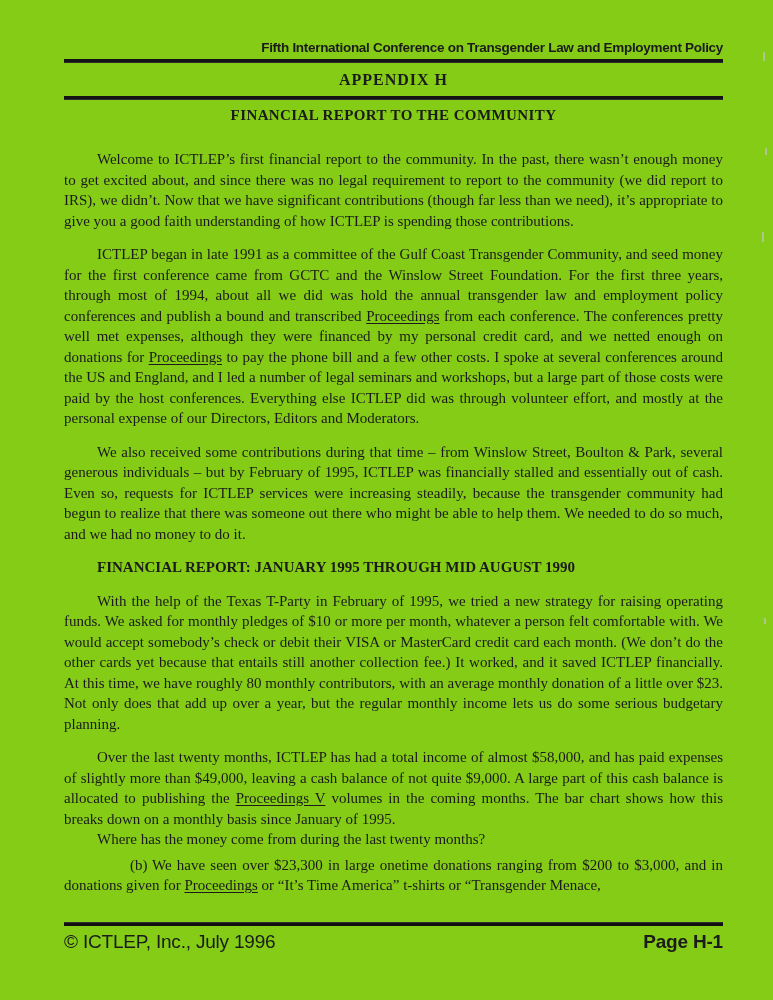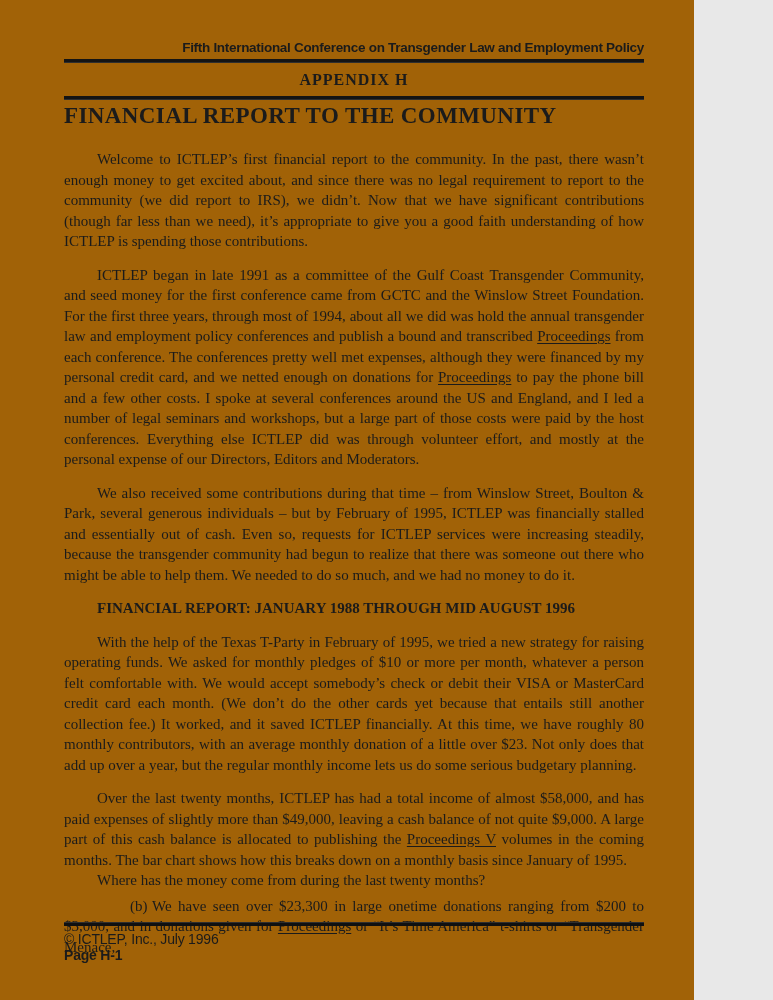--- a/index.html
+++ b/index.html
@@ -1,21 +1,21 @@
 <!DOCTYPE html>
 <html><head>
 <meta charset="utf-8">
 <style>
   * { margin: 0; padding: 0; box-sizing: border-box; }
   html, body { background: #e8e8e8; }
   .page {
     position: relative;
-    width: 694px;
+    width: 773px;
     height: 1000px;
-    background: #a16207;
+    background: #84cc16;
     font-family: "Liberation Serif", "DejaVu Serif", serif;
     color: #1b1b1b;
     overflow: hidden;
   }
   .content {
     position: absolute;
     left: 64px;
     right: 50px;
     top: 40px;
   }
@@ -37,22 +37,22 @@
   .appendix-title {
     text-align: center;
     font-size: 16px;
     font-weight: bold;
     letter-spacing: 1px;
     line-height: 27px;
     margin-top: 3px;
     margin-bottom: 3px;
   }
   .report-title {
-    text-align: left;
-    font-size: 23px;
+    text-align: center;
+    font-size: 15px;
     font-weight: bold;
     letter-spacing: 0.4px;
     line-height: 21px;
     margin-top: 5px;
   }
   
   .bodytext {
     margin-top: 23px;
     font-size: 15px;
     line-height: 20.5px;
@@ -80,23 +80,22 @@
   .rule-thin-thick {
     height: 2.5px;
     border-top: 1.4px solid #2e2e2e;
     border-bottom: 3.6px solid #101010;
   }
   .footer-row {
     margin-top: 5px;
     display: flex;
     justify-content: space-between;
     font-family: "Liberation Sans", "DejaVu Sans", sans-serif;
-    font-size: 14px;
+    font-size: 19px;
     letter-spacing: -0.2px;
-    flex-direction: column;
   }
   .footer-right { font-weight: bold; }
   
   .scan-artifact {
     position: absolute;
     width: 2px;
     background: #c2c2c2;
     opacity: 0.7;
   }
 </style>
@@ -118,21 +117,21 @@
 
     <div class="bodytext">
 
       <p class="para">Welcome to ICTLEP’s first financial report to the community.  In the past, there wasn’t enough money to get excited about, and since there was no legal requirement to report to the community (we did report to IRS), we didn’t.  Now that we have significant contributions (though far less than we need), it’s appropriate to give you a good faith understanding of how ICTLEP is spending those contributions.</p>
 
 
       <p class="para"><span>ICTLEP began in late 1991 as a committee of the Gulf Coast Transgender Community, and seed money for the first conference came from GCTC and the Winslow Street Foundation.  For the first three years, through most of 1994, about all we did was hold the annual transgender law and employment policy conferences and publish a bound and transcribed </span><u>Proceedings</u><span> from each conference.  The conferences pretty well met expenses, although they were financed by my personal credit card, and we netted enough on donations for </span><u>Proceedings</u><span> to pay the phone bill and a few other costs.  I spoke at several conferences around the US and England, and I led a number of legal seminars and workshops, but a large part of those costs were paid by the host conferences.  Everything else ICTLEP did was through volunteer effort, and mostly at the personal expense of our Directors, Editors and Moderators.</span></p>
 
       <p class="para">We also received some contributions during that time – from Winslow Street, Boulton &amp; Park, several generous individuals – but by February of 1995, ICTLEP was financially stalled and essentially out of cash.  Even so, requests for ICTLEP services were increasing steadily, because the transgender community had begun to realize that there was someone out there who might be able to help them.  We needed to do so much, and we had no money to do it.</p>
 
-      <p class="section-heading">FINANCIAL REPORT: JANUARY 1988 THROUGH MID AUGUST 1996</p>
+      <p class="section-heading">FINANCIAL REPORT: JANUARY 1995 THROUGH MID AUGUST 1990</p>
 
       <p class="para">With the help of the Texas T-Party in February of 1995, we tried a new strategy for raising operating funds.  We asked for monthly pledges of $10 or more per month, whatever a person felt comfortable with.  We would accept somebody’s check or debit their VISA or MasterCard credit card each month.  (We don’t do the other cards yet because that entails still another collection fee.) It worked, and it saved ICTLEP financially.  At this time, we have roughly 80 monthly contributors, with an average monthly donation of a little over $23.  Not only does that add up over a year, but the regular monthly income lets us do some serious budgetary planning.</p>
 
       <p class="para"><span>Over the last twenty months, ICTLEP has had a total income of almost $58,000, and has paid expenses of slightly more than $49,000, leaving a cash balance of not quite $9,000. A large part of this cash balance is allocated to publishing the </span><u>Proceedings V</u><span> volumes in the coming months.  The bar chart shows how this breaks down on a monthly basis since January of 1995.</span></p>
 
       <p class="question">Where has the money come from during the last twenty months?</p>
 
 
       <p class="item"><span class="enum">(b)</span><span><span>We have seen over $23,300 in large onetime donations ranging from $200 to $3,000, and in donations given for </span><u>Proceedings</u><span> or “It’s Time America” t-shirts or “Transgender Menace,</span></span></p>
 

